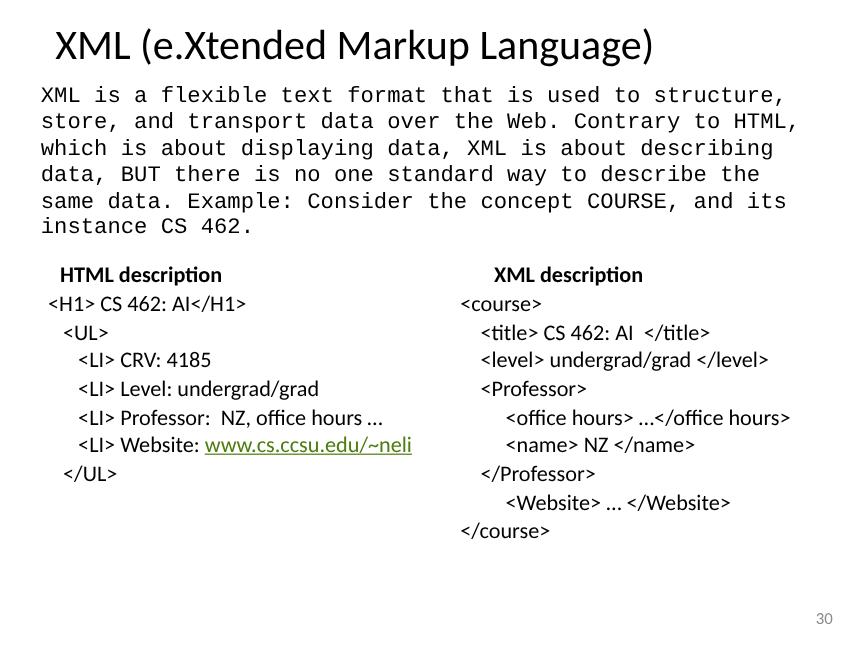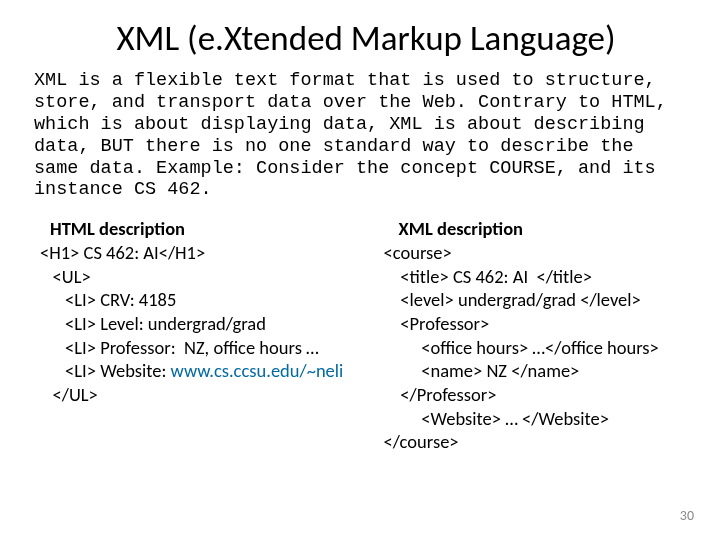--- a/index.html
+++ b/index.html
@@ -18,21 +18,20 @@
     height: 540px;
     box-sizing: border-box;
     padding: 18px 34px 0 34px;
   }
   .title {
     font-size: 35px;
     font-weight: 400;
     letter-spacing: 0px;
     margin: 0 0 12px 12px;
     line-height: 1.15;
-    text-align: center;
   }
   .intro {
     font-size: 18.5px;
     line-height: 1.18;
     margin: 0 0 16px 0;
     font-family: Liberation Mono, monospace;
   }
   .columns {
     display: flex;
     flex-direction: row;
@@ -45,25 +44,26 @@
     padding-left: 6px;
   }
   .col-right {
     width: 48%;
   }
   .col-header {
     font-weight: 700;
     margin-left: 10px;
   }
   .col-right .col-header {
-    margin-left: 15px;
+    margin-left: 28px;
   }
   .codeblock div { white-space: pre; }
   .link {
-    color: #0369a1;
+    color: #4d7c0f;
+    text-decoration: underline;
   }
   .pagenum {
     position: absolute;
     right: 26px;
     bottom: 16px;
     font-size: 14px;
     color: #8a8a8a;
   }
 </style>
 </head>

